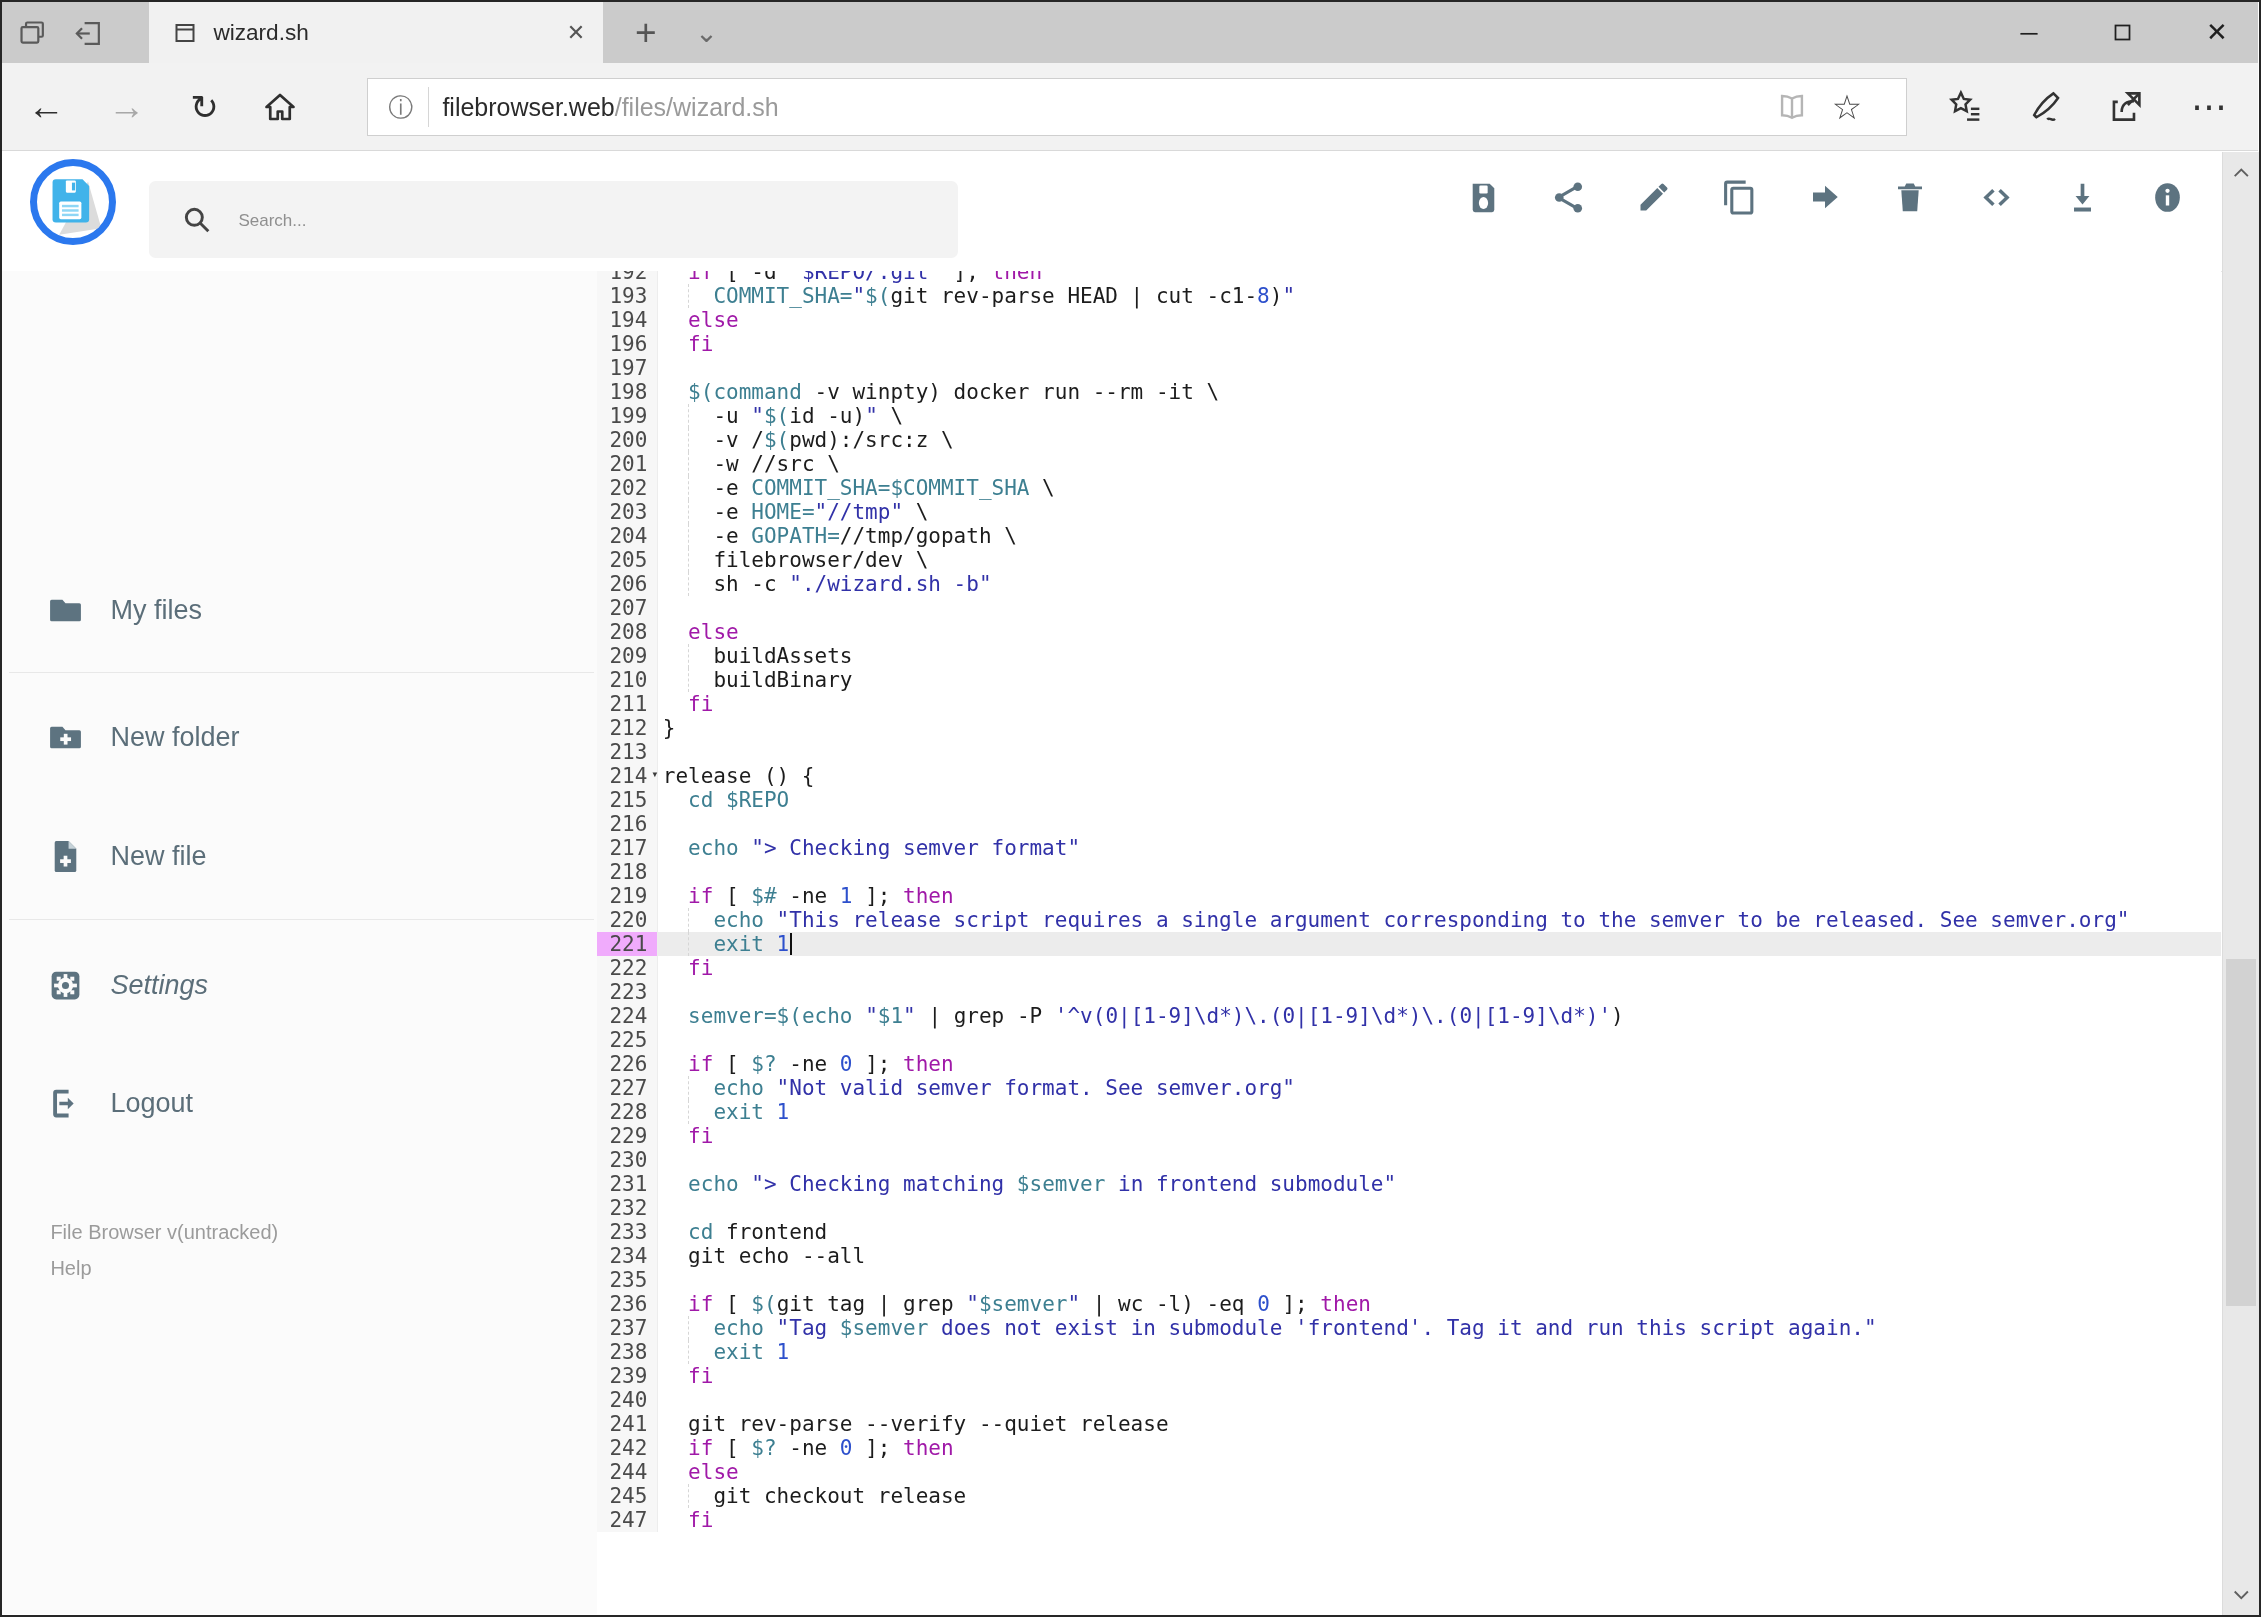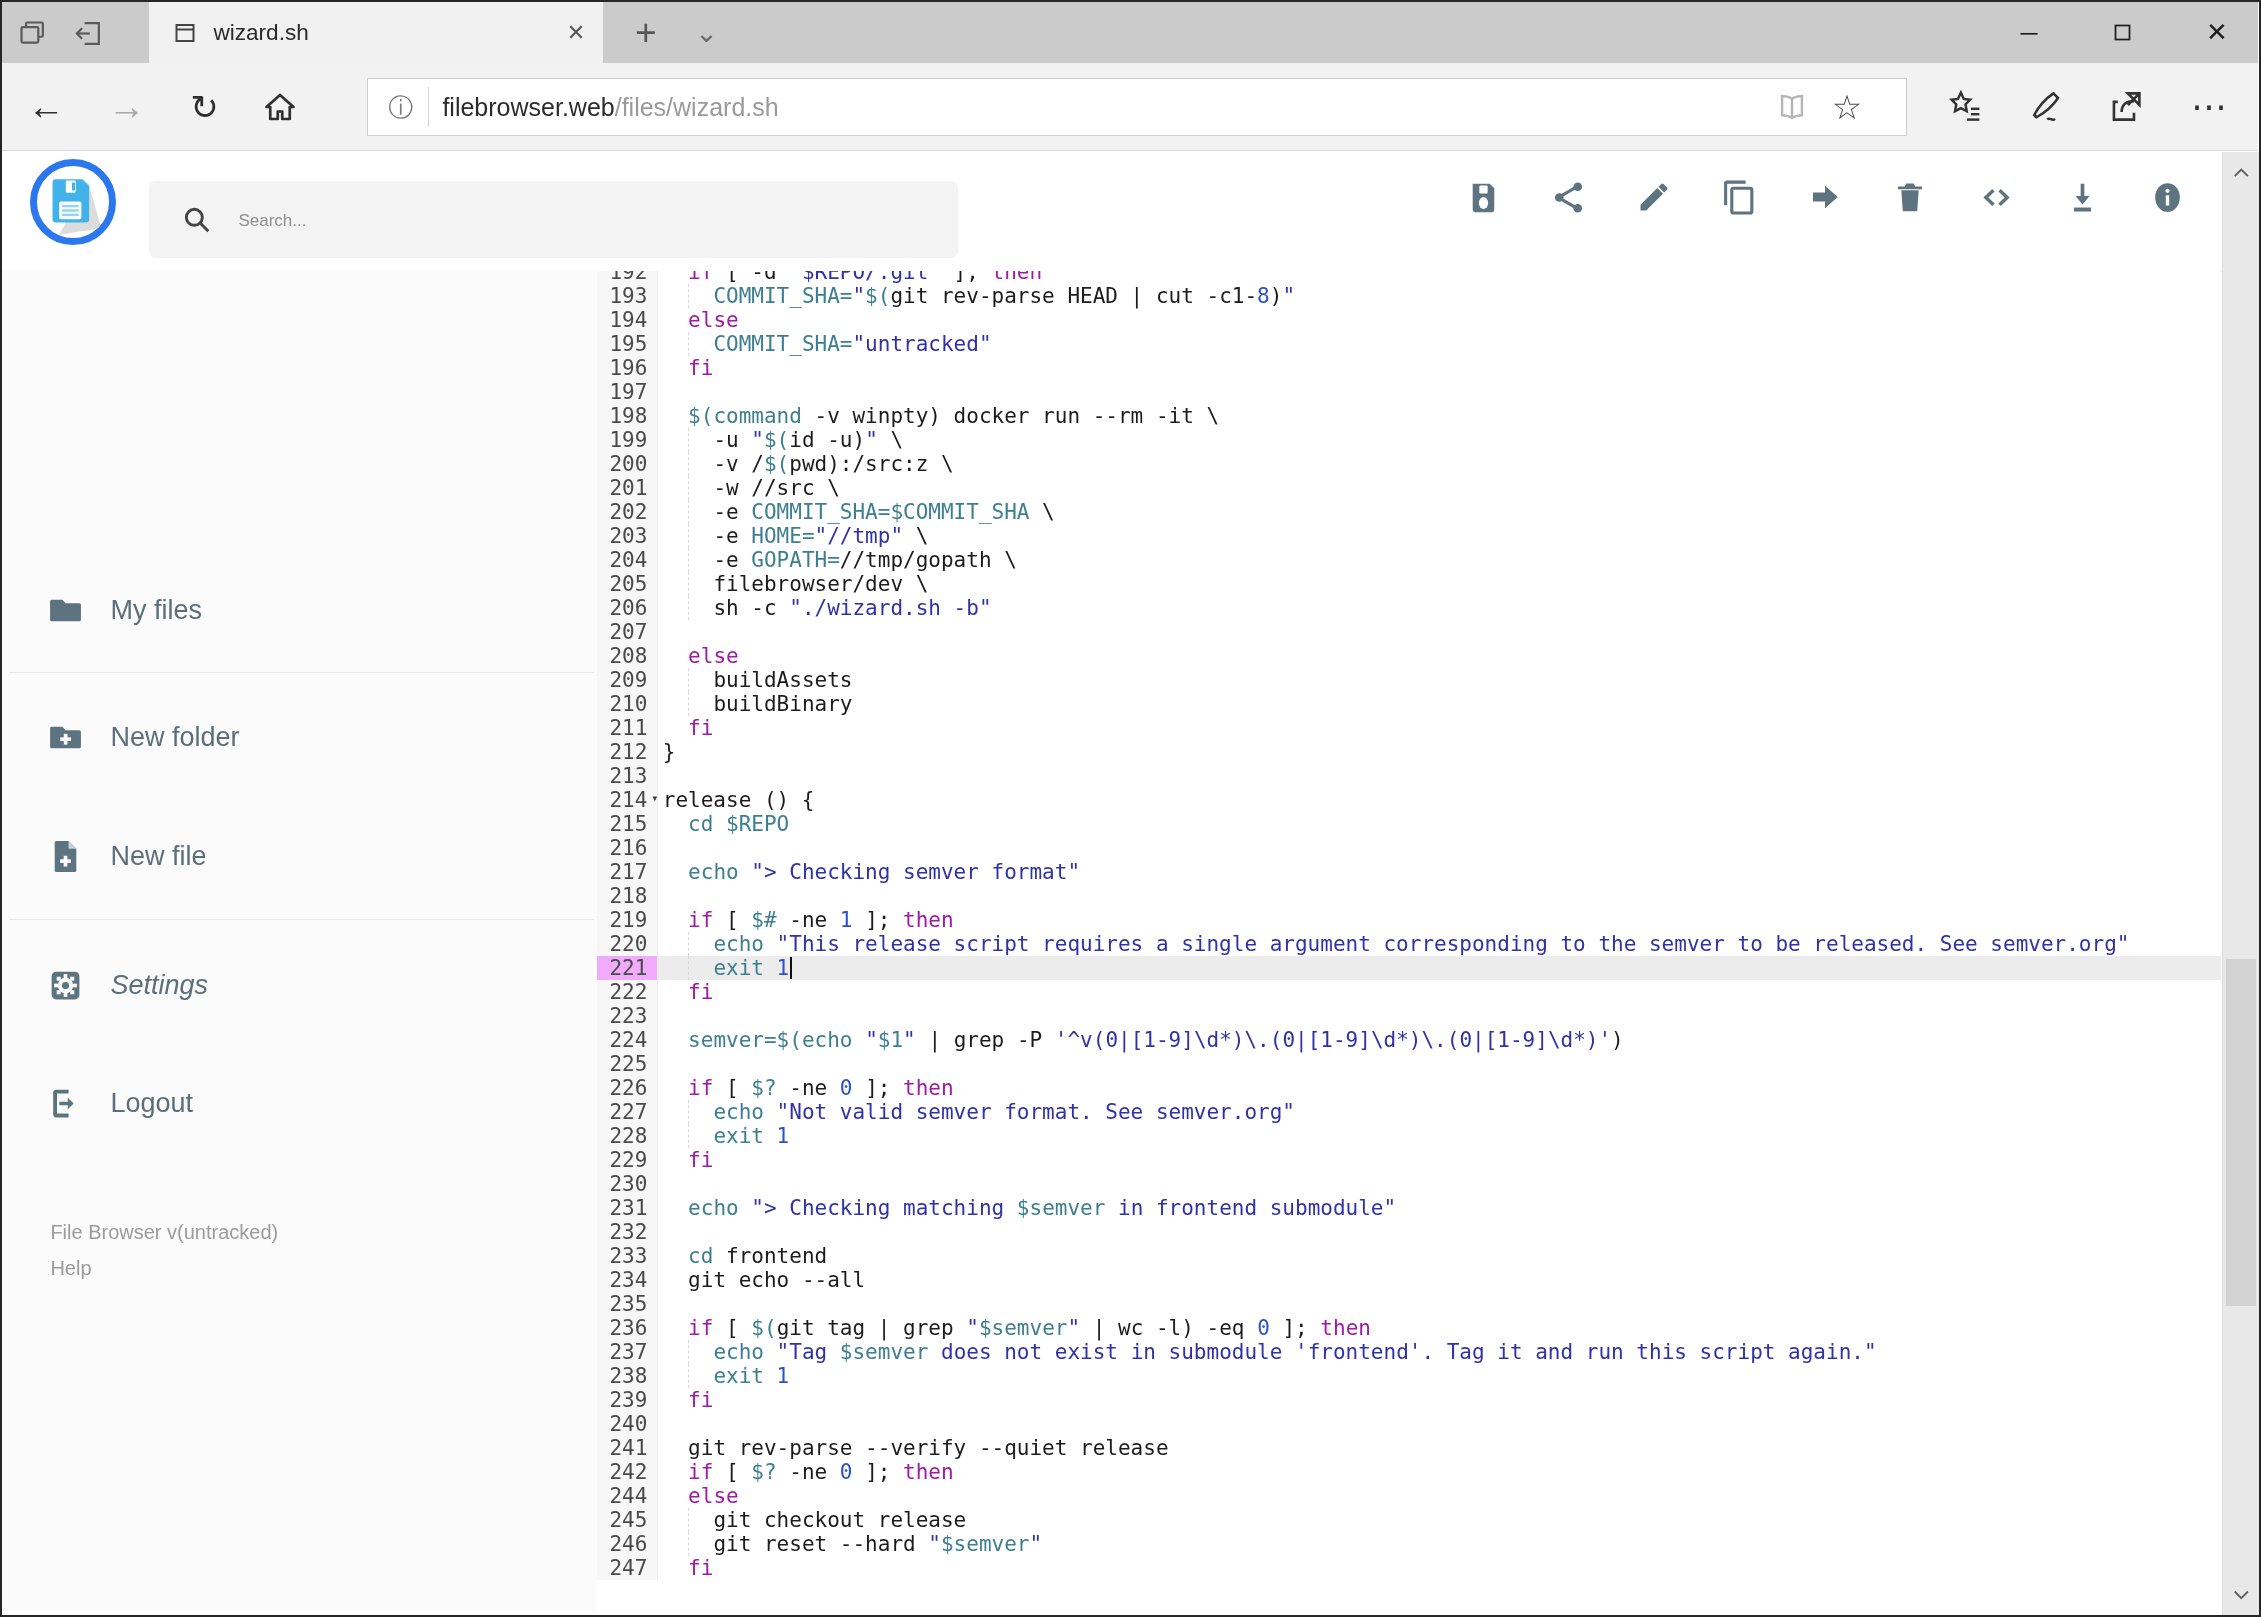--- a/index.html
+++ b/index.html
@@ -321,24 +321,20 @@
       </div>
       <div class="row">
         <div class="gut"><span class="num">193</span></div>
         <div class="code"><i class="ig"></i><span class="tok p">    </span><span class="tok b">COMMIT_SHA=</span><span class="tok s">"</span><span class="tok b">$(</span><span class="tok p">git rev-parse HEAD | cut -c1-</span><span class="tok n">8</span><span class="tok p">)</span><span class="tok s">"</span></div>
       </div>
       <div class="row">
         <div class="gut"><span class="num">194</span></div>
         <div class="code"><span class="tok p">  </span><span class="tok k">else</span></div>
       </div>
       <div class="row">
-        <div class="gut"><span class="num">195</span></div>
-        <div class="code"><i class="ig"></i><span class="tok p">    </span><span class="tok b">COMMIT_SHA=</span><span class="tok s">"untracked"</span></div>
-      </div>
-      <div class="row">
         <div class="gut"><span class="num">196</span></div>
         <div class="code"><span class="tok p">  </span><span class="tok k">fi</span></div>
       </div>
       <div class="row">
         <div class="gut"><span class="num">197</span></div>
         <div class="code"><span class="tok p"></span></div>
       </div>
       <div class="row">
         <div class="gut"><span class="num">198</span></div>
         <div class="code"><span class="tok p">  </span><span class="tok b">$(command</span><span class="tok p"> -v winpty) docker run --rm -it \</span></div>
@@ -519,24 +515,20 @@
         <div class="gut"><span class="num">242</span></div>
         <div class="code"><span class="tok p">  </span><span class="tok k">if</span><span class="tok p"> [ </span><span class="tok b">$?</span><span class="tok p"> -ne </span><span class="tok n">0</span><span class="tok p"> ]; </span><span class="tok k">then</span></div>
       </div>
       <div class="row">
         <div class="gut"><span class="num">244</span></div>
         <div class="code"><span class="tok p">  </span><span class="tok k">else</span></div>
       </div>
       <div class="row">
         <div class="gut"><span class="num">245</span></div>
         <div class="code"><i class="ig"></i><span class="tok p">    </span><span class="tok p">git checkout release</span></div>
-      </div>
-      <div class="row">
-        <div class="gut"><span class="num">246</span></div>
-        <div class="code"><i class="ig"></i><span class="tok p">    </span><span class="tok p">git reset --hard </span><span class="tok s">"</span><span class="tok b">$semver</span><span class="tok s">"</span></div>
       </div>
       <div class="row">
         <div class="gut"><span class="num">247</span></div>
         <div class="code"><span class="tok p">  </span><span class="tok k">fi</span></div>
       </div>
     </div>
   </div>
 
 <div id="vscroll">
   <div class="scrollarrow" id="scroll-up">

